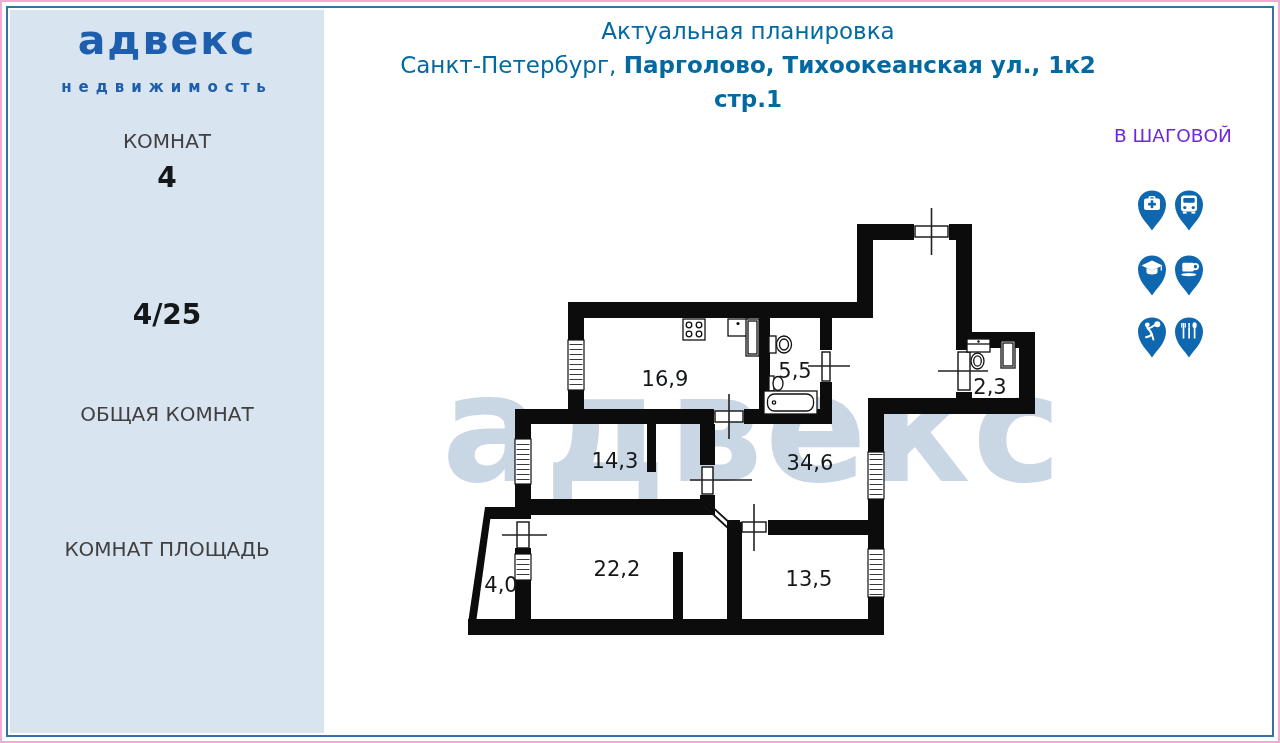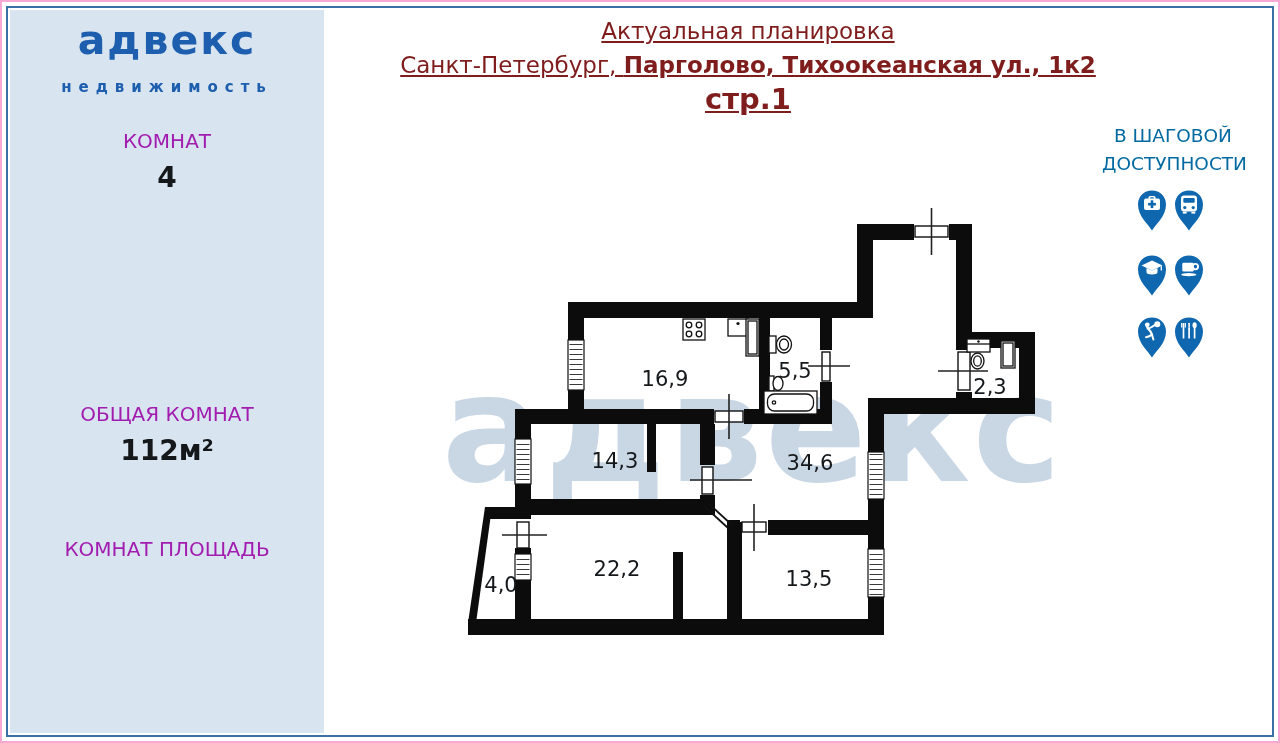--- a/index.html
+++ b/index.html
@@ -7,31 +7,31 @@
     position:relative;width:1280px;height:743px;margin:0 auto;
     background:#fff;box-sizing:border-box;border:2px solid #f9a8d4;
     font-family:"DejaVu Sans","Liberation Sans",sans-serif;overflow:hidden;
   }
   .frame-inner{position:absolute;inset:4px;border:2px solid #3b70a6;pointer-events:none;z-index:6;}
   
   .sidebar{position:absolute;left:8px;top:8px;bottom:8px;width:314px;background:#d8e4f0;z-index:1;}
   .logo{position:absolute;top:10px;left:0;width:100%;text-align:center;color:#1d5fae;}
   .logo .brand{font-size:41px;font-weight:bold;letter-spacing:2px;line-height:40px;}
   .logo .sub{font-size:15px;font-weight:600;letter-spacing:7px;line-height:18px;margin-top:18px;}
-  .stat-label{position:absolute;left:0;width:100%;text-align:center;color:#a21caf;font-size:20px;line-height:26px;}
+  .stat-label{position:absolute;left:0;width:100%;text-align:center;color:#404040;font-size:20px;line-height:26px;}
   .stat-value{position:absolute;left:0;width:100%;text-align:center;color:#15181b;font-size:28px;font-weight:bold;line-height:34px;}
   
-  .header{position:absolute;left:330px;top:0;width:832px;text-align:center;color:#7f1d1d;z-index:2;text-decoration:underline;}
+  .header{position:absolute;left:330px;top:0;width:832px;text-align:center;color:#0369a1;z-index:2;}
   .header .l1{margin-top:14px;font-size:23px;line-height:30px;}
   .header .l2{margin-top:4px;font-size:23px;line-height:30px;}
-  .header .l3{margin-top:5px;font-size:29px;line-height:29px;font-weight:bold;}
+  .header .l3{margin-top:5px;font-size:23px;line-height:29px;font-weight:bold;}
   .bold{font-weight:bold;}
   
   .nearby{position:absolute;left:1100px;top:120px;width:142px;text-align:center;z-index:2;}
-  .nearby .heading{font-size:18.5px;line-height:28px;color:#0369a1;}
+  .nearby .heading{font-size:18.5px;line-height:28px;color:#6d28d9;}
   .pin{position:absolute;width:34px;height:44px;}
   
   .watermark{
     position:absolute;left:438px;top:352px;width:625px;z-index:0;
     font-size:150px;line-height:150px;font-weight:bold;color:#c9d6e4;
     text-align:center;letter-spacing:2px;user-select:none;
   }
   
   .plan{position:absolute;left:440px;top:190px;z-index:1;}
   .plan text{font-family:"DejaVu Sans","Liberation Sans",sans-serif;font-size:21px;fill:#15181b;}
@@ -42,35 +42,34 @@
 <div class="page">
   <div class="frame-inner"></div>
 
   <div class="sidebar">
     <div class="logo">
       <div class="brand">адвекс</div>
       <div class="sub">недвижимость</div>
     </div>
     <div class="stat-label" style="top:118px">КОМНАТ</div>
     <div class="stat-value" style="top:151px">4</div>
+    <div class="stat-value" style="top:288px">4/25</div>
     <div class="stat-label" style="top:391px">ОБЩАЯ КОМНАТ</div>
-    <div class="stat-value" style="top:424px">112м²</div>
     <div class="stat-label" style="top:526px">КОМНАТ ПЛОЩАДЬ</div>
   </div>
 
   <div class="header">
     <div class="l1">Актуальная планировка</div>
     <div class="l2"><span>Санкт-Петербург, </span><span class="bold">Парголово, Тихоокеанская ул., 1к2</span></div>
     <div class="l3">стр.1</div>
   </div>
 
   <div class="nearby">
     <div class="heading">
       <div>В ШАГОВОЙ</div>
-      <div>ДОСТУПНОСТИ</div>
     </div>
   </div>
 
   <svg class="pin" style="left:1133px;top:186px" viewBox="0 0 34 44">
     <path d="M17 42.5C13.5 36.5 3 28.5 3 16.5 3 8.5 9 2.5 17 2.5s14 6 14 14c0 12-10.5 20-14 26z" fill="#0e67af"></path>
     <rect x="13.5" y="8" width="7" height="4" rx="1.5" fill="#fff"></rect>
     <rect x="15.2" y="9.3" width="3.6" height="1.6" fill="#0e67af"></rect>
     <rect x="9" y="10.5" width="16" height="11.5" rx="2" fill="#fff"></rect>
     <rect x="15.7" y="12.3" width="2.6" height="7.8" fill="#0e67af"></rect>
     <rect x="13.1" y="14.9" width="7.8" height="2.6" fill="#0e67af"></rect>

